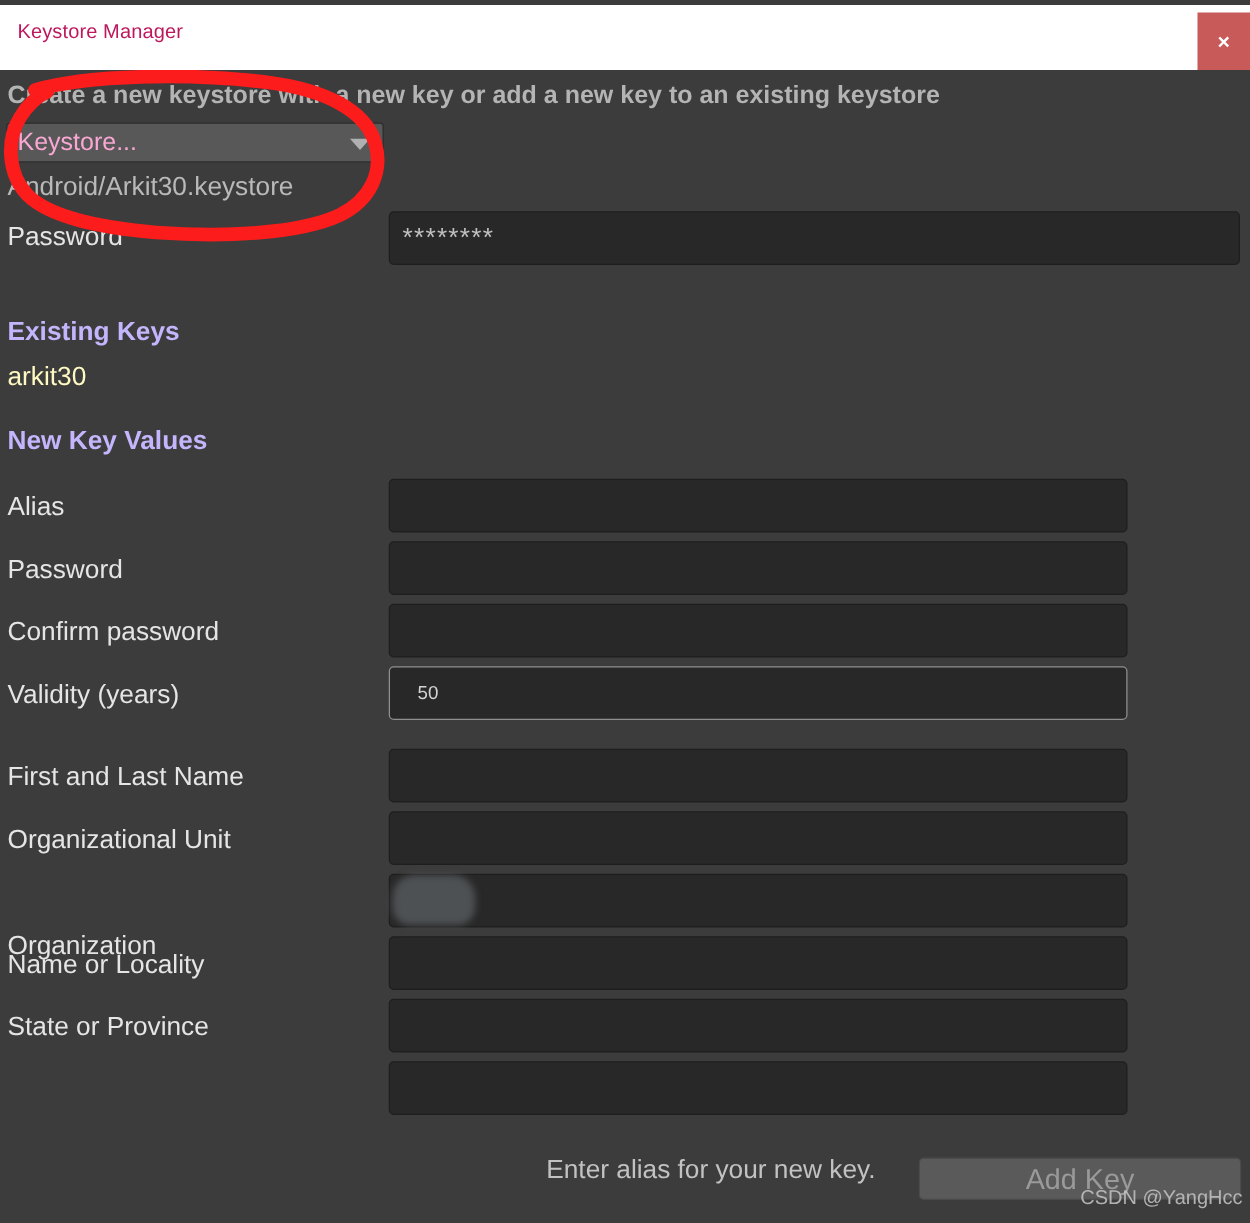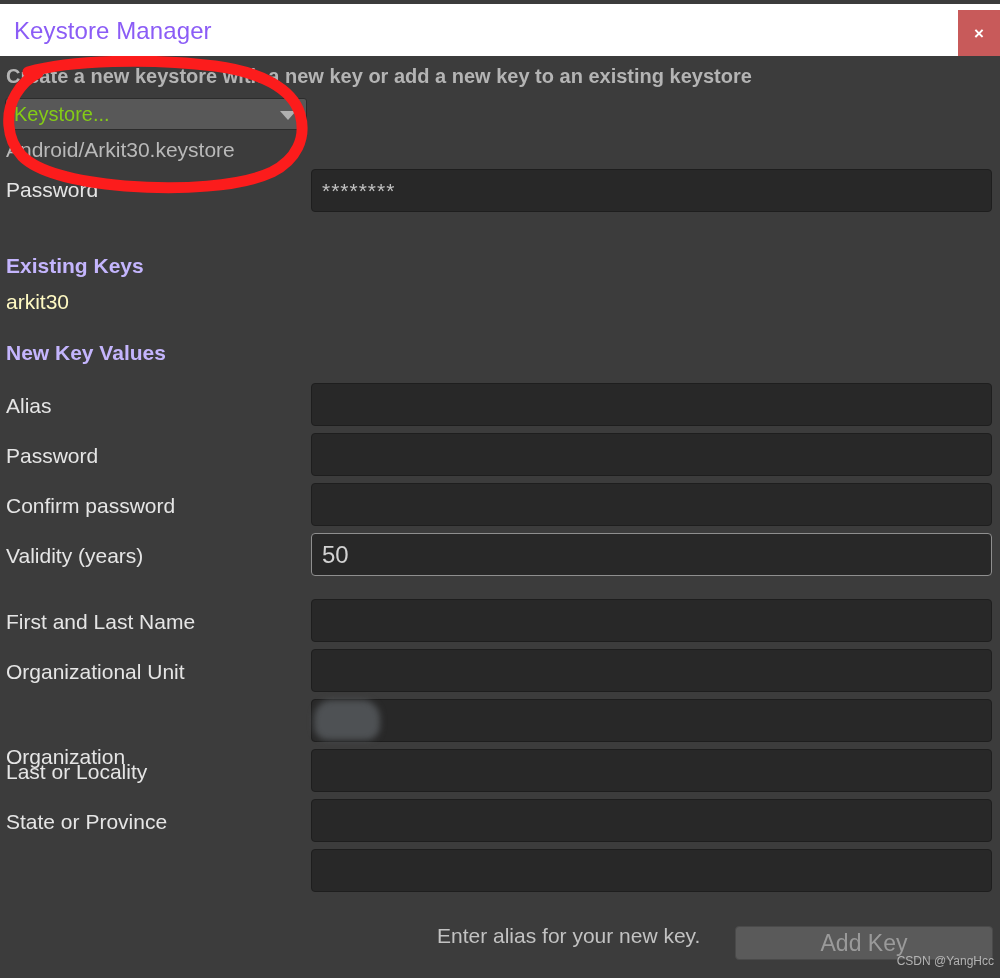--- a/index.html
+++ b/index.html
@@ -30,22 +30,22 @@
   
   .titlebar {
     position: absolute;
     left: 0; top: 4px;
     width: 1000px; height: 52px;
     background: #ffffff;
   }
   .titlebar-title {
     position: absolute;
     left: 14px; top: 13px;
-    font-size: 24px;
-    color: #8b5cf6;
+    font-size: 16px;
+    color: #be185d;
     letter-spacing: 0.1px;
     white-space: nowrap;
   }
   .close-button {
     position: absolute;
     right: 0; top: 6px;
     width: 42px; height: 46px;
     background: #c85a5a;
     border: none;
     cursor: pointer;
@@ -86,21 +86,21 @@
     width: 302px; height: 32px;
     background: #585858;
     border: 1px solid #2c2c2c;
     border-radius: 3px;
     cursor: pointer;
   }
   .keystore-dropdown .dd-label {
     position: absolute;
     left: 8px; top: 4px;
     font-size: 20px;
-    color: #84cc16;
+    color: #f9a8d4;
     white-space: nowrap;
   }
   .dd-arrow {
     position: absolute;
     right: 10px; top: 12px;
     width: 0; height: 0;
     border-left: 8px solid transparent;
     border-right: 8px solid transparent;
     border-top: 9px solid #b0b0b0;
   }
@@ -130,29 +130,29 @@
     left: 6px;
     font-size: 21px;
     color: #fef9c3;
     white-space: nowrap;
   }
 
   
   .field {
     position: absolute;
     left: 311px;
-    width: 681px;
+    width: 591px;
     height: 43px;
     background: #282828;
     border: 1px solid #1e1e1e;
     border-radius: 4px;
     color: #d2d2d2;
-    font-size: 24px;
+    font-size: 15px;
     font-family: "Liberation Sans", sans-serif;
-    padding: 0 10px;
+    padding: 0 22px;
     outline: none;
   }
   .field.focused {
     border: 1px solid #8f8f8f;
   }
   .field::placeholder { color: #6a6a6a; }
 
   .pw-masked {
     position: absolute;
     left: 311px;
@@ -206,21 +206,21 @@
     color: #9a9a9a;
     font-size: 23px;
     font-family: "Liberation Sans", sans-serif;
     cursor: default;
   }
 
   
   .watermark {
     position: absolute;
     right: 6px; bottom: 10px;
-    font-size: 12px;
+    font-size: 16px;
     color: #c6c6c6;
     opacity: 0.85;
     white-space: nowrap;
     pointer-events: none;
   }
 
   
   .annotation-circle {
     position: absolute;
     left: 0; top: 56px;
@@ -277,21 +277,21 @@
 
     <div class="flabel" style="top:554px;">First and Last Name</div>
     <input class="field" type="text" style="top: 543px;" value="">
 
     <div class="flabel" style="top:604px;">Organizational Unit</div>
     <input class="field" type="text" style="top: 593px;" value="">
 
     <div class="flabel" style="top:654px;margin-top:35px;">Organization</div>
     <input class="field" type="text" style="top: 643px;" value="">
 
-    <div class="flabel" style="top:704px;">Last or Locality</div>
+    <div class="flabel" style="top:704px;">Name or Locality</div>
     <input class="field" type="text" style="top: 693px;" value="">
 
     <div class="flabel" style="top:754px;text-align:center;">State or Province</div>
     <input class="field" type="text" style="top: 743px;" value="">
 
     <input class="field" type="text" style="top: 793px;" value="">
 
   </div>
 
   <div class="org-value">S</div>

